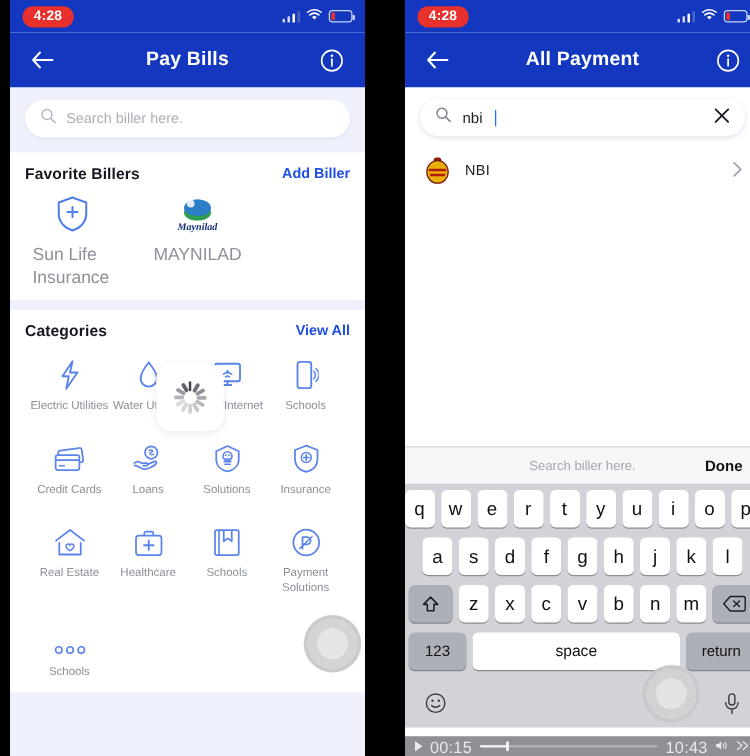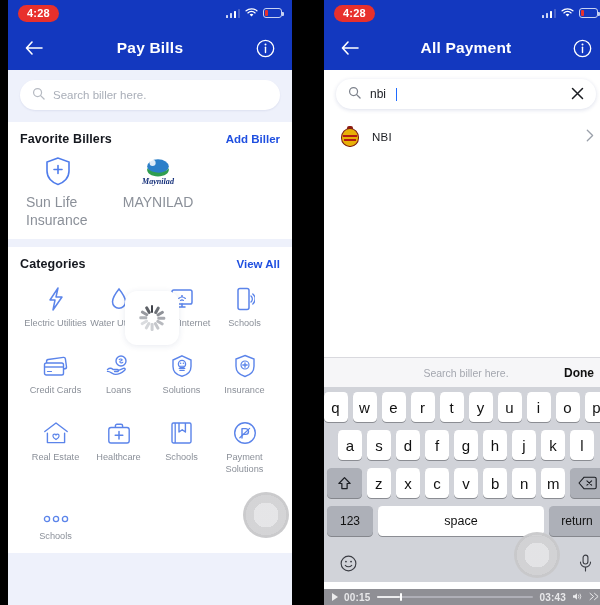--- a/index.html
+++ b/index.html
@@ -124,21 +124,21 @@
   .key.fn { flex:1.6; font-size:12px; max-width:46px;text-align:right; }
   .key.ret { flex:1.9; font-size:12px; max-width:56px; }
 
   .kb-bottom { height:34px; display:flex; align-items:center; justify-content:space-between;
                padding:0 16px; position:relative; }
 
   
   .vbar { position:absolute; left:316px; bottom:0; width:284px; height:16px;
           background:rgba(118,118,126,.82); display:flex; align-items:center; gap:6px;
           padding:0 8px; }
-  .vbar .t { font-size:10px; color:#e8e8ea; letter-spacing:.2px;font-weight:bold; }
+  .vbar .t { font-size:13px; color:#e8e8ea; letter-spacing:.2px; }
   .vtrack { flex:1; height:2px; background:rgba(235,235,245,.35); border-radius:1px; position:relative; }
   .vfill { position:absolute; left:0; top:0; height:2px; width:15%; background:#ececee; border-radius:1px; }
   .vknob { position:absolute; left:15%; top:-3px; width:2px; height:8px; background:#fff; border-radius:1px; }
   .vico { font-size:8px; color:#ececee; }
   .play-tri { width:0; height:0; border-left:6px solid #ececee; border-top:4px solid transparent;
               border-bottom:4px solid transparent; }
 </style>
 </head>
 <body>
 
@@ -561,21 +561,21 @@
     <div class="touch" style="left:190px; top:532px;"></div>
   </div>
 
   <div class="vbar">
     <span class="play-tri"></span>
     <span class="t">00:15</span>
     <span class="vtrack">
       <span class="vfill"></span>
       <span class="vknob"></span>
     </span>
-    <span class="t">03:43</span>
+    <span class="t">10:43</span>
     <span class="vico">
       <svg width="11" height="9" viewBox="0 0 12 10">
           <path d="M1 3.6h2L5.4 1.4v7.2L3 6.4H1z" fill="#ececee"></path>
           <path d="M7.2 3.4a3 3 0 0 1 0 3.2M8.9 2.2a5 5 0 0 1 0 5.6" stroke="#ececee" stroke-width=".9" fill="none" stroke-linecap="round"></path>
         </svg>
     </span>
     <span class="vico">
       <svg width="11" height="9" viewBox="0 0 12 10">
           <path d="M1 1.5 5 5 1 8.5M6 1.5 10 5 6 8.5" stroke="#ececee" stroke-width="1.1" fill="none" stroke-linecap="round" stroke-linejoin="round"></path>
         </svg>

